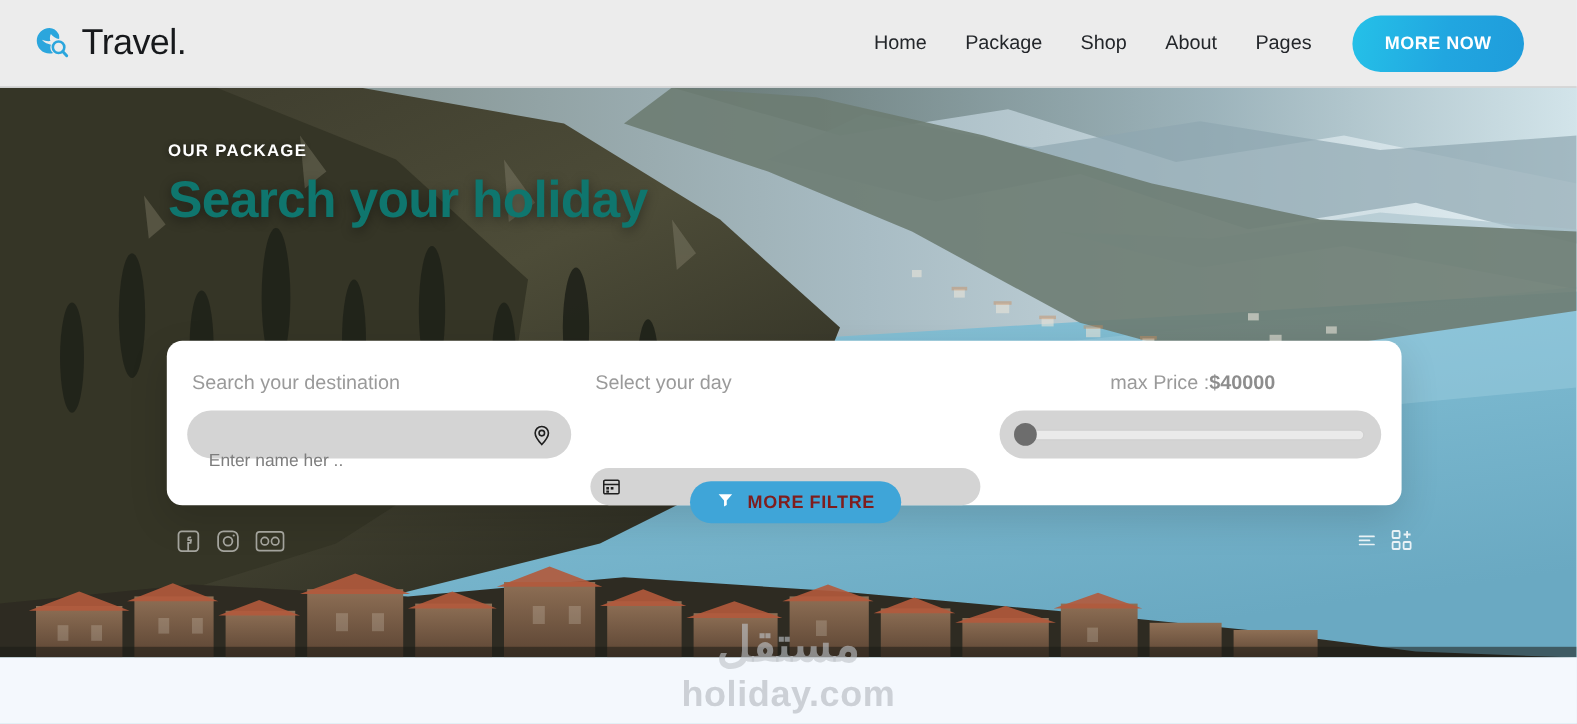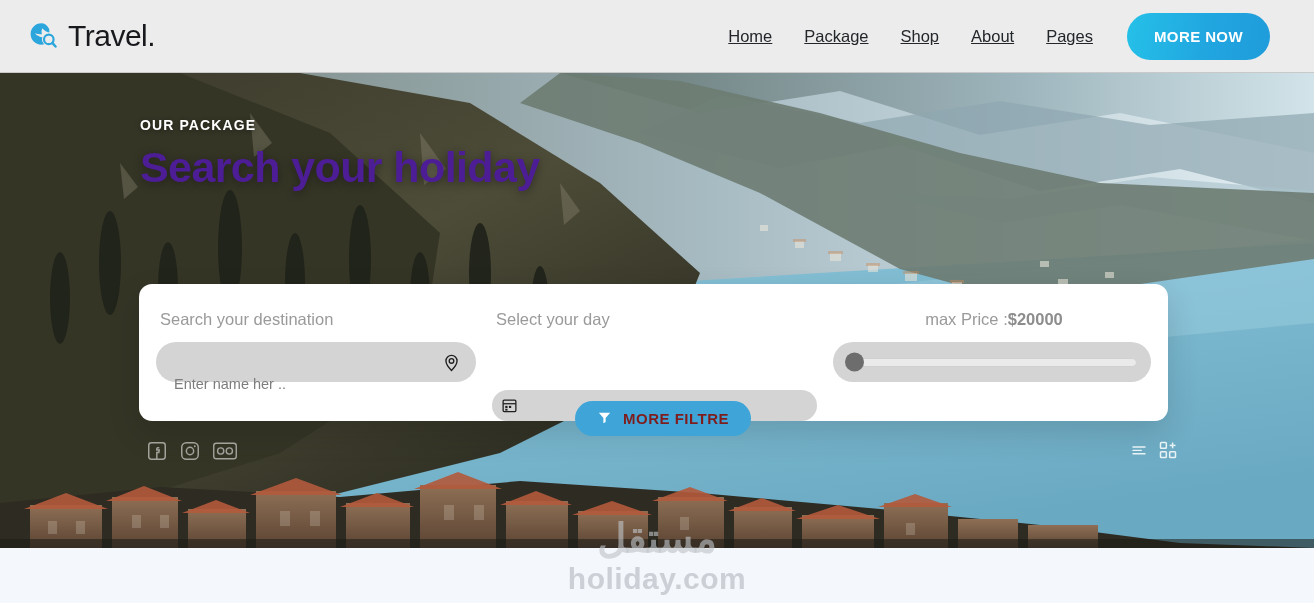--- a/index.html
+++ b/index.html
@@ -47,21 +47,20 @@
     align-items: center;
     gap: 0px;
     margin-right: 44px;
   }
   .nav-link {
     font-size: 16.5px;
     color: #23262a;
     padding: 8px 16px;
     cursor: pointer;
     white-space: nowrap;
-    text-decoration: underline;
   }
 
   .book-btn {
     margin-left: 18px;
     background: linear-gradient(100deg, #25c1e8 0%, #21a6e0 55%, #1f9cdb 100%);
     color: #fff;
     font-size: 15px;
     font-weight: bold;
     letter-spacing: 0.4px;
     border: none;
@@ -91,21 +90,21 @@
   }
   .kicker {
     color: #ffffff;
     font-size: 14px;
     font-weight: bold;
     letter-spacing: 1.1px;
     margin-bottom: 10px;
     text-shadow: 0 1px 5px rgba(0,0,0,.45);
   }
   .headline {
-    color: #4c1d95;
+    color: #0f766e;
     font-size: 43px;
     font-weight: bold;
     letter-spacing: -0.6px;
     text-shadow: 0 2px 10px rgba(0,0,0,.4);
   }
 
   
   .search-card {
     position: absolute;
     left: 139px;
@@ -471,21 +470,21 @@
             <line x1="3" y1="9.5" x2="21" y2="9.5"></line>
             <rect x="6" y="12.5" width="3.2" height="3" fill="#1f1f1f" stroke="none"></rect>
             <rect x="11.2" y="12.5" width="3.2" height="3" fill="#1f1f1f" stroke="none"></rect>
             <rect x="6" y="16.6" width="3.2" height="2.6" fill="#1f1f1f" stroke="none"></rect>
           </svg>
         </span>
       </div>
     </div>
 
     <div class="field field-price">
-      <div class="field-label right"><span>max Price :</span><span class="price-strong">$20000</span></div>
+      <div class="field-label right"><span>max Price :</span><span class="price-strong">$40000</span></div>
       <div class="slider-wrap">
         <div class="slider-track">
           <div class="slider-thumb"></div>
         </div>
       </div>
     </div>
   </div>
 
   <button class="more-filtre">
     <span>

